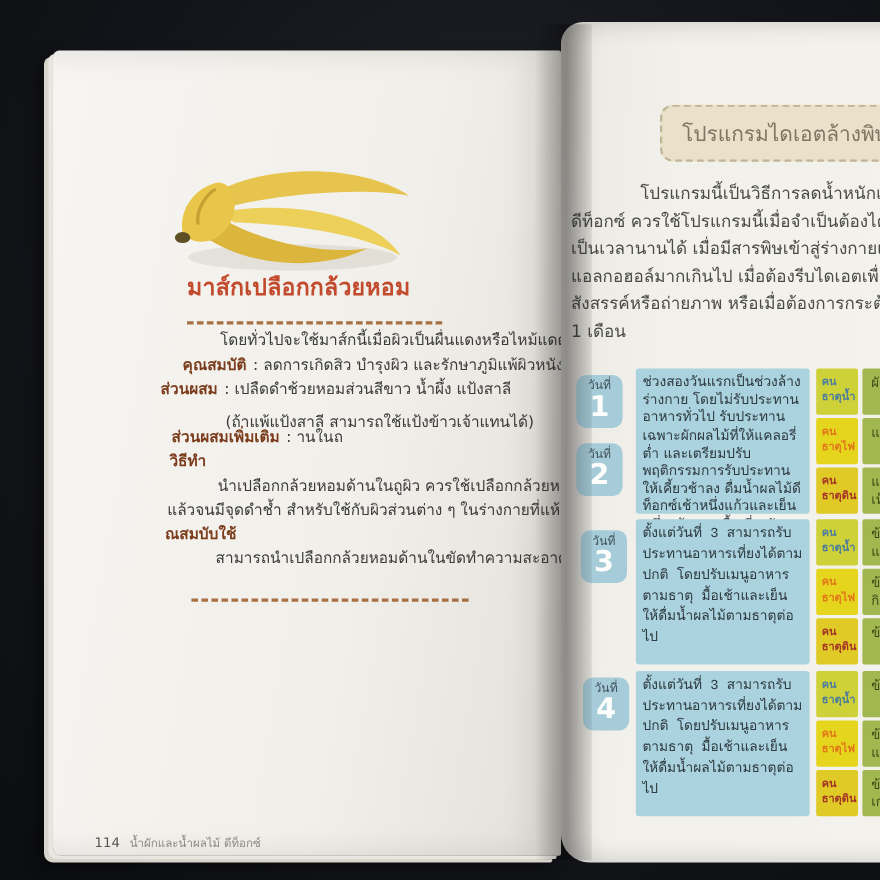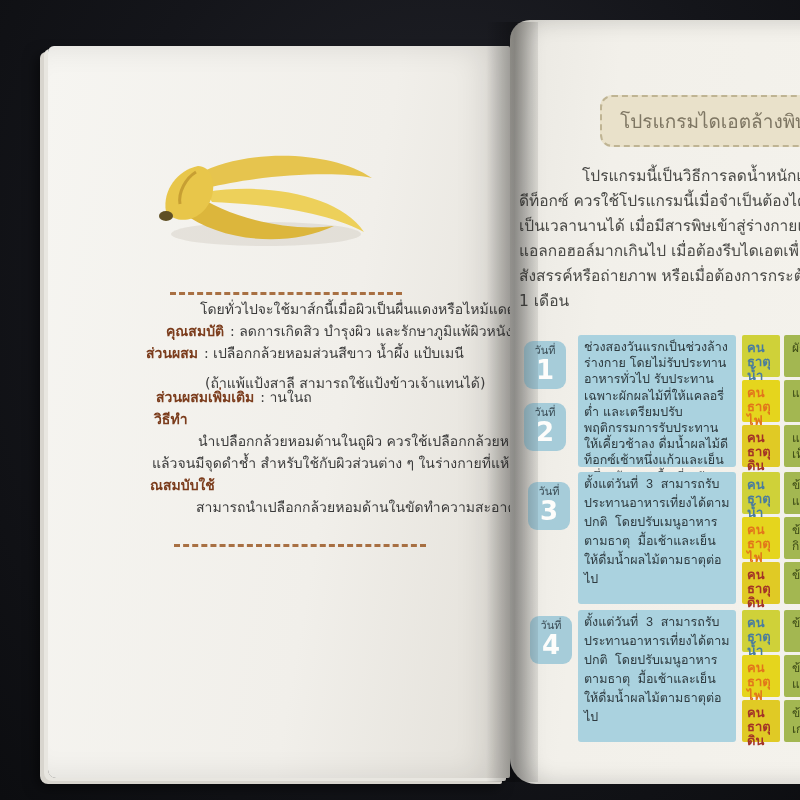--- a/index.html
+++ b/index.html
@@ -47,21 +47,21 @@
   }
   .day-box .d-pre{font-size:11px;color:#3d4f58;line-height:13px;}
   .day-box .d-num{font-size:26px;line-height:26px;font-weight:bold;color:#fdfdfb;}
   .desc{
     left:58px;top:0;width:158px;background:#aad2df;border-radius:3px;
     color:#2e3a3f;font-size:12.5px;padding:4px 6px;box-sizing:border-box;
   }
   .desc.tall{line-height:16.2px;}
   .desc.loose{line-height:19px;font-family:Liberation Mono, monospace;}
   .prow{left:222px;width:38px;height:42px;background:#d8cf2e;border-radius:2px;
-    font-size:13px;font-weight:bold;line-height:14px;padding:6px 0 0 5px;box-sizing:border-box;
+    font-size:10px;font-weight:bold;line-height:14px;padding:6px 0 0 5px;box-sizing:border-box;
     white-space:pre-line;}
   .frow{left:264px;width:130px;height:42px;background:#a3b751;border-radius:2px;
     font-size:12px;color:#3c4a15;line-height:16px;padding:5px 0 0 8px;box-sizing:border-box;
     white-space:pre-line;}
   .prow.water{background:#cfd139;color:#4a7c9e;}
   .prow.fire{background:#e5d51d;color:#e2761b;}
   .prow.earth{background:#e0ca25;color:#a33327;}
   
   .spine{
     left:486px;top:22px;width:52px;height:760px;pointer-events:none;
@@ -76,34 +76,35 @@
   <svg class="abs" style="left:88px;top:90px;" width="260" height="120" viewBox="0 0 260 120">
     <ellipse cx="130" cy="98" rx="95" ry="12" fill="rgba(120,110,80,0.12)"></ellipse>
     <path d="M62,38 C110,12 195,14 236,42 C196,34 118,40 72,52 Z" fill="#e6c44e"></path>
     <path d="M70,56 C132,46 205,60 228,96 C186,74 124,68 76,66 Z" fill="#edd05a"></path>
     <path d="M56,56 C92,82 152,96 198,90 C152,112 84,106 46,76 Z" fill="#dcb63c"></path>
     <path d="M62,30 C42,34 26,54 30,76 C44,92 70,82 76,60 C80,44 74,30 62,30 Z" fill="#e8c64a"></path>
     <path d="M60,36 C50,42 42,56 44,68" stroke="#c79f33" stroke-width="3" fill="none"></path>
     <ellipse cx="30" cy="80" rx="7" ry="5" fill="#5f4f24"></ellipse>
   </svg>
 
+  <div class="abs lp-title">มาส์กเปลือกกล้วยหอม</div>
   <div class="abs dashes" style="left:122px;top:246px;width:232px;"></div>
 
   <div class="abs lp-line" style="left:152px;top:252px;">
     <span>โดยทั่วไปจะใช้มาส์กนี้เมื่อผิวเป็นผื่นแดงหรือไหม้แดด</span>
   </div>
 
   <div class="abs lp-line" style="left:118px;top:274px;">
     <span class="lp-label">คุณสมบัติ</span>
     <span>: ลดการเกิดสิว บำรุงผิว และรักษาภูมิแพ้ผิวหนัง</span>
   </div>
 
   <div class="abs lp-line" style="left:98px;top:296px;justify-content:flex-end;">
     <span class="lp-label">ส่วนผสม</span>
-    <span>: เปลือกกล้วยหอมส่วนสีขาว น้ำผึ้ง แป้บเมนี</span>
+    <span>: เปลืดดำช้วยหอมส่วนสีขาว น้ำผึ้ง แป้งสาลี</span>
   </div>
 
   <div class="abs lp-line" style="left:157px;top:326px;">
     <span>(ถ้าแพ้แป้งสาลี สามารถใช้แป้งข้าวเจ้าแทนได้)</span>
   </div>
 
   <div class="abs lp-line" style="left:108px;top:340px;justify-content:space-between;">
     <span class="lp-label">ส่วนผสมเพิ่มเติม</span>
     <span>: านในถ</span>
   </div>
@@ -120,20 +121,24 @@
 
   <div class="abs lp-line" style="left:102px;top:428px;">
     <span class="lp-label">ณสมบับใช้</span>
   </div>
   <div class="abs lp-line" style="left:148px;top:450px;">
     <span>สามารถนำเปลือกกล้วยหอมด้านในขัดทำความสะอาดหนัง</span>
   </div>
 
   <div class="abs dashes" style="left:126px;top:498px;width:252px;"></div>
 
+  <div class="abs lp-footer">
+    <span class="num">114</span>
+    <span class="bk">น้ำผักและน้ำผลไม้ ดีท็อกซ์</span>
+  </div>
 </div>
 
 <div class="abs right-page">
 
   <div class="abs ribbon">
     <span>โปรแกรมไดเอตล้างพิษใน 1 ส</span>
   </div>
 
   <div class="abs rp-line" style="left:72px;top:143px;">โปรแกรมนี้เป็นวิธีการลดน้ำหนักแบบเร่งด่วนแล</div>
   <div class="abs rp-line" style="left:9px;top:168px;">ดีท็อกซ์ ควรใช้โปรแกรมนี้เมื่อจำเป็นต้องไดเอตในเวลาอันส</div>

